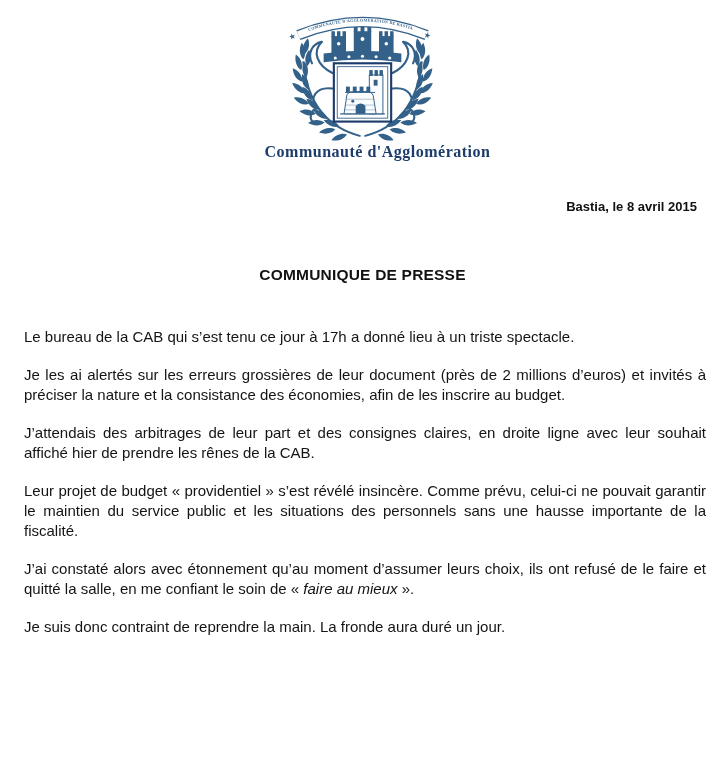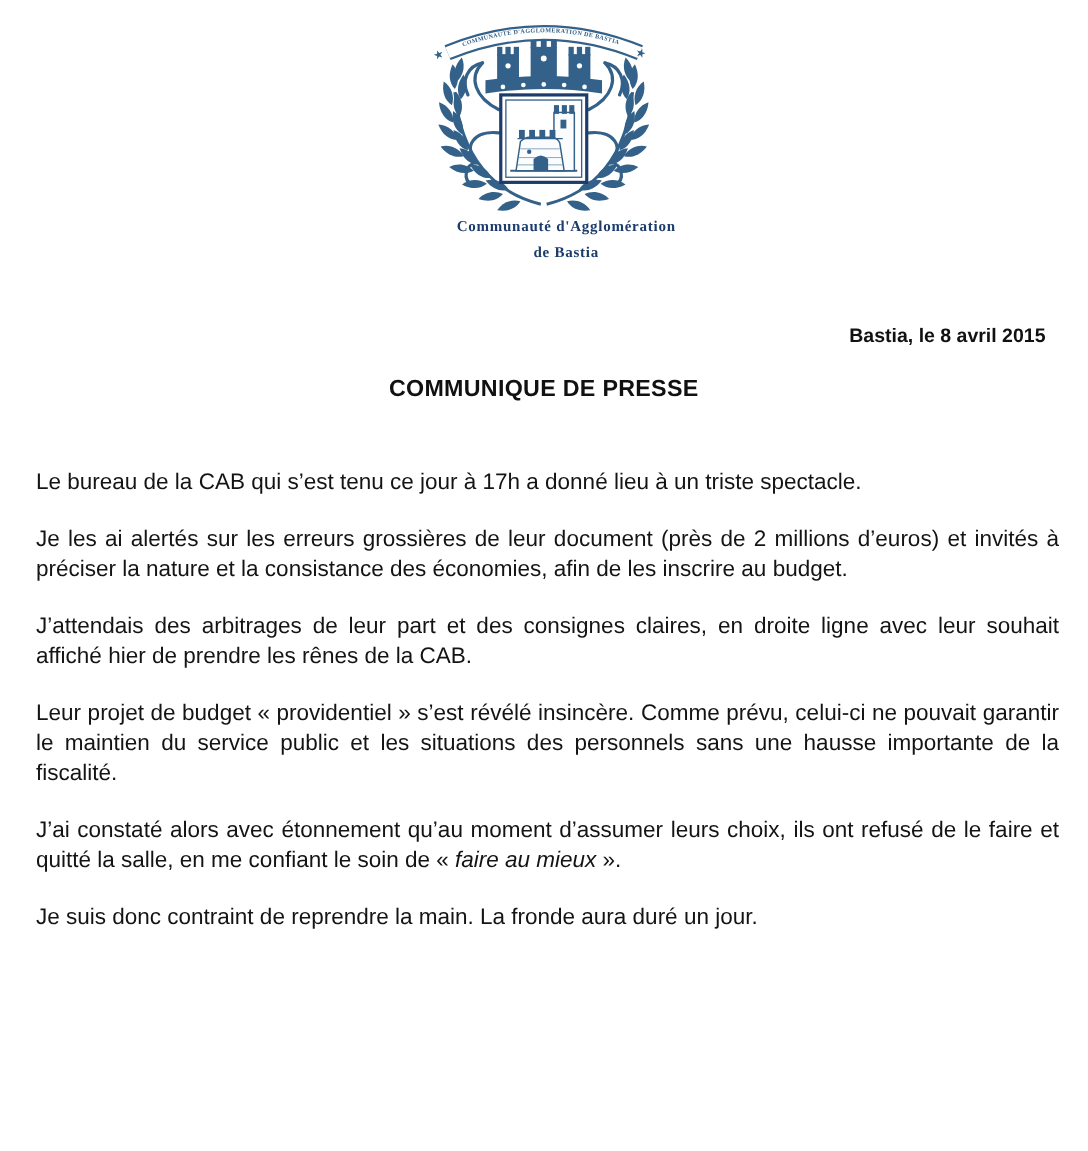--- a/index.html
+++ b/index.html
@@ -7,30 +7,30 @@
   .page {
     width:725px; height:767px; background:#ffffff; overflow:hidden;
     font-family:"Liberation Sans", sans-serif; color:#141414;
     margin:0 auto; position:relative;
   }
   .logo-block { padding-top:5px; text-align:center; }
   .logo-block svg { display:block; margin:0 auto; }
   .logo-caption {
     margin-top:2px; text-align:center;
     font-family:"Liberation Serif", serif; font-weight:bold;
-    font-size:10px; line-height:17px; letter-spacing:0.5px;
+    font-size:16px; line-height:17px; letter-spacing:0.5px;
     color:#1d3c6b;
     padding-left:30px;
   }
   .dateline {
     margin-top:38px; padding-right:28px; text-align:right;
     font-weight:bold; font-size:13px; line-height:18px; color:#111111;
   }
   .doc-title {
-    margin-top:18px; text-align:center;
+    margin-top:50px; text-align:center;
     font-weight:bold; font-size:15.5px; line-height:18px;
     letter-spacing:0.2px; color:#111111;
   }
   .doc-body { margin-top:43px; padding:0 19px 0 24px; }
   .doc-body p {
     margin:0 0 18px 0; font-size:15px; line-height:20px;
     text-align:justify; color:#141414;
   }
   .doc-body p em { font-style:italic; }
 </style>
@@ -154,21 +154,20 @@
         <text font-size="4.2" fill="#336189" letter-spacing="0.25" font-family="Liberation Serif, serif" font-weight="bold">
           <textPath href="#bannerPath" startOffset="7%">COMMUNAUTE D'AGGLOMERATION DE BASTIA</textPath>
         </text>
         <text x="14" y="35" font-size="8" fill="#336189" transform="rotate(-18 18 32)">★</text>
         <text x="153" y="35" font-size="8" fill="#336189" transform="rotate(18 160 32)">★</text>
       </g>
     </svg>
 
     <div class="logo-caption">
       <div>Communauté d'Agglomération</div>
-      <div>de Bastia</div>
     </div>
   </div>
 
   <div class="dateline">Bastia, le 8 avril 2015</div>
 
   <div class="doc-title">COMMUNIQUE DE PRESSE</div>
 
   <div class="doc-body">
     <p><span>Le bureau de la CAB qui s’est tenu ce jour à 17h a donné lieu à un triste spectacle.</span><em></em><span></span></p>
     <p><span>Je les ai alertés sur les erreurs grossières de leur document (près de 2 millions d’euros) et invités à préciser la nature et la consistance des économies, afin de les inscrire au budget.</span><em></em><span></span></p>

